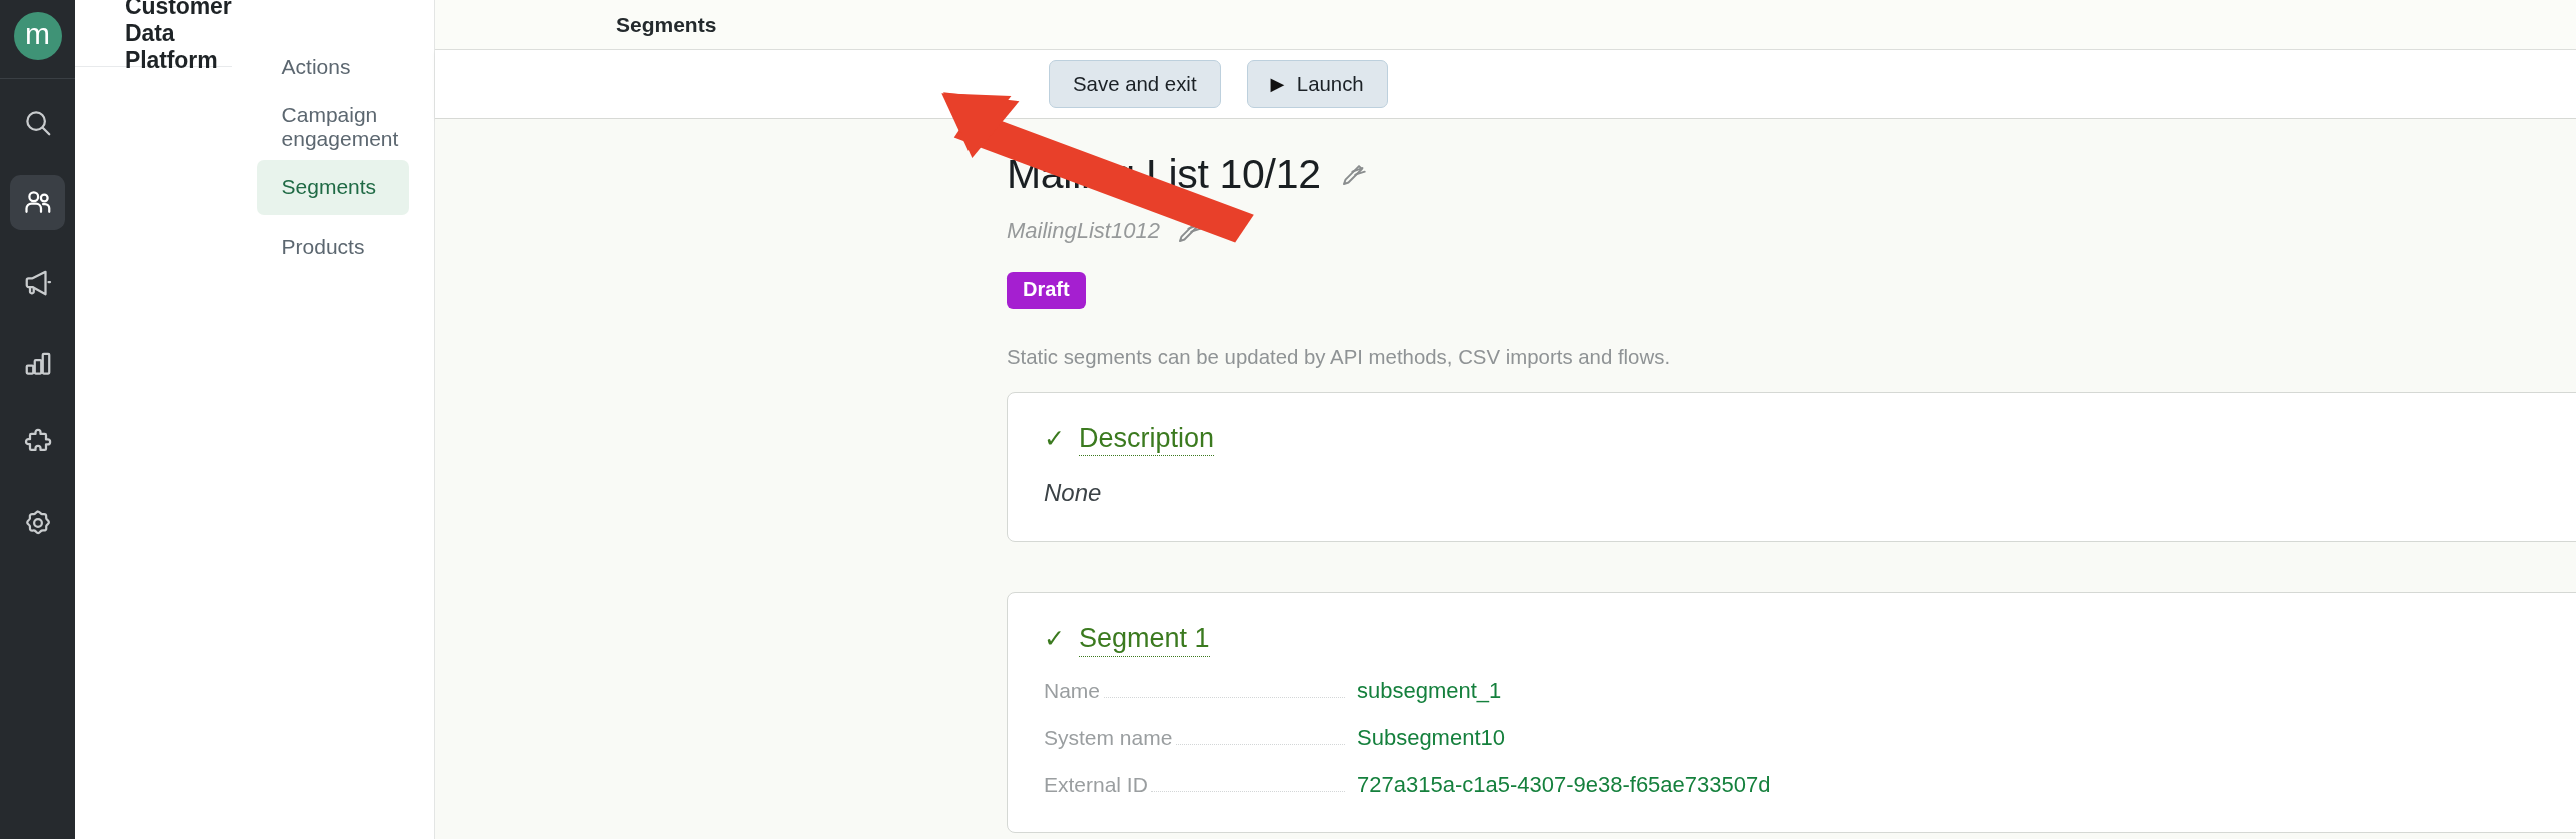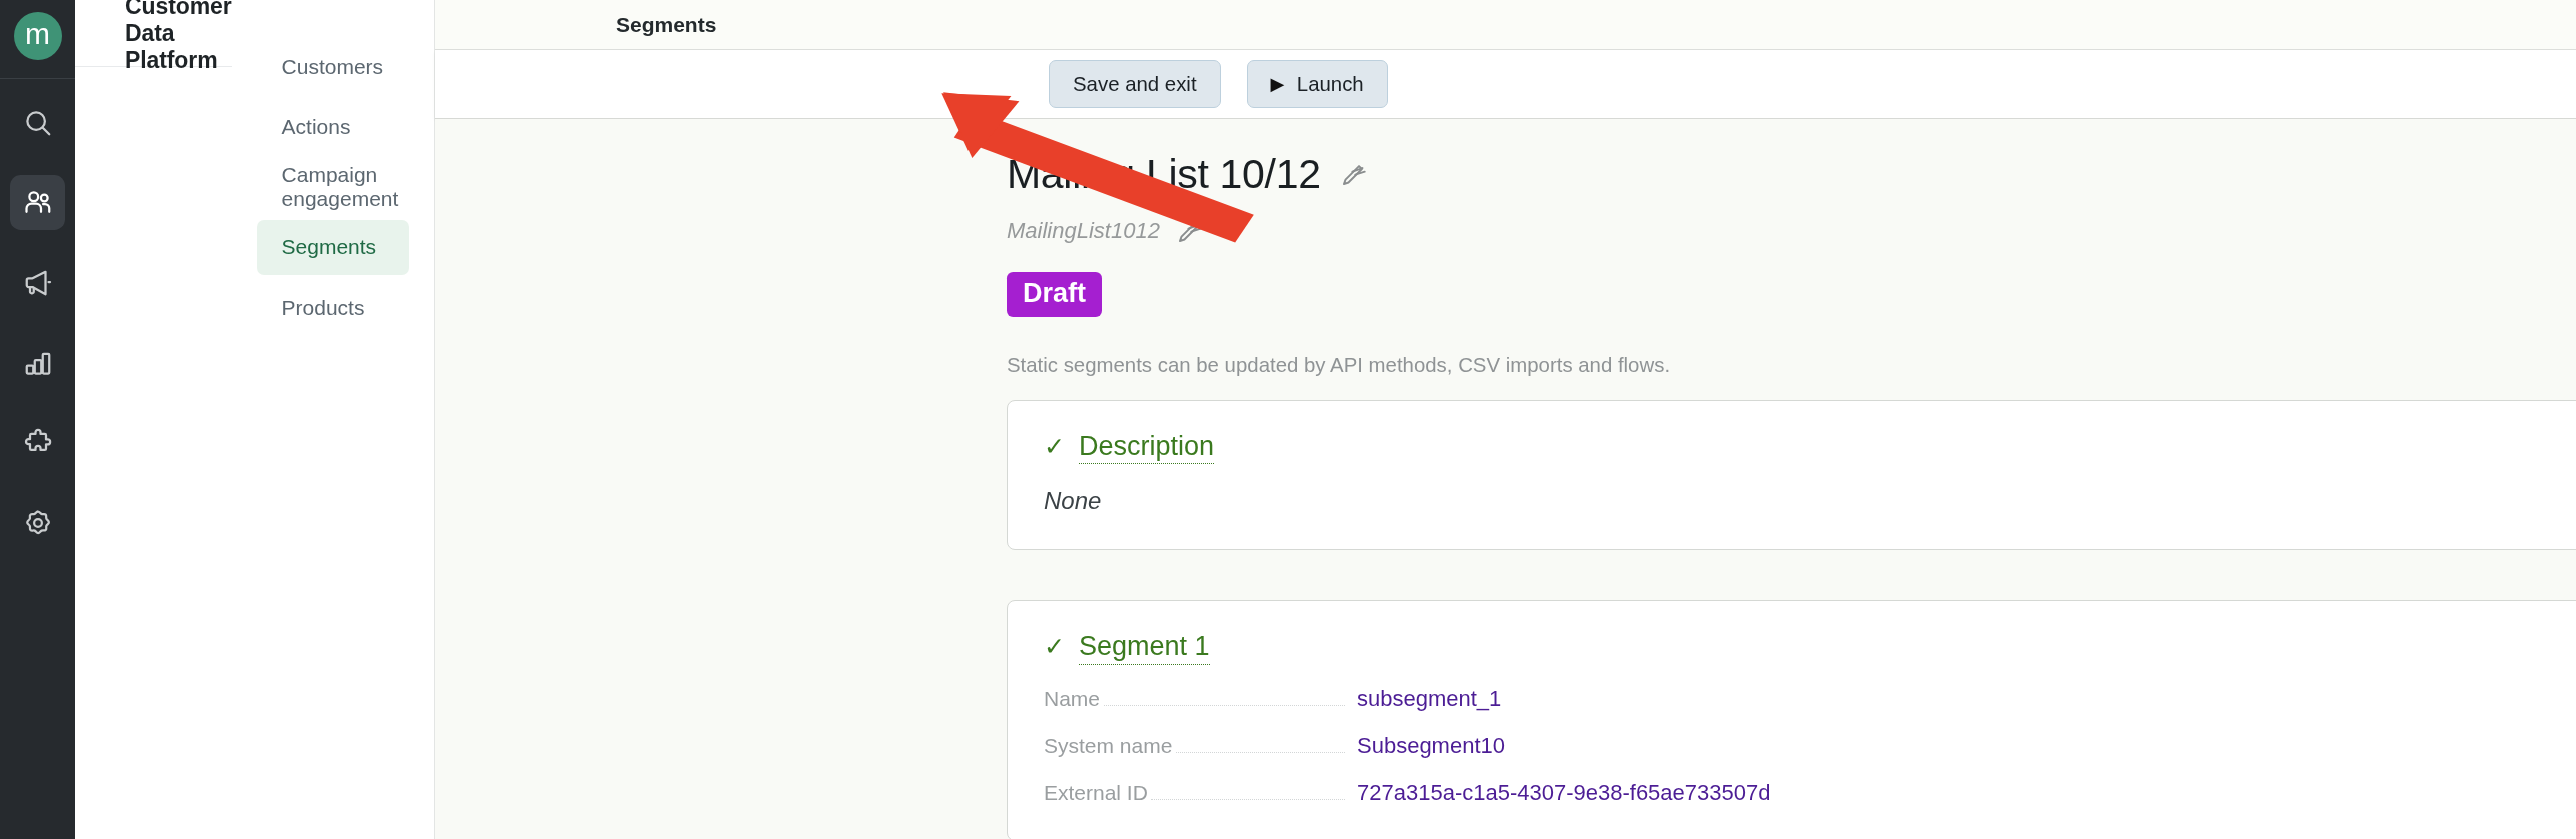--- a/index.html
+++ b/index.html
@@ -102,21 +102,21 @@
   .uuid-row { display: flex; align-items: center; gap: 19.5px; margin-top: 21px; }
   .uuid { font-size: 21px; color: #96999a; font-style: italic; }
 
   .pencil { width: 27px; height: 27px; display: inline-block; flex: 0 0 27px; }
   .pencil svg { width: 27px; height: 27px; display: block; }
   .pencil svg * { stroke: #8a8d8e; }
 
   .badge {
     display: inline-block; margin-top: 27px;
     background: #a51fd0; color: #ffffff;
-    font-size: 27px; font-weight: 700;
+    font-size: 20px; font-weight: 700;
     padding: 6.2px 16px 8px 16px; border-radius: 6.2px;
   }
   .hint { margin-top: 37px; font-size: 20.4px; color: #8f9395; }
 
   .card {
     margin-top: 23px; width: 1813px;
     background: #ffffff;
     border: 0.9px solid #d5d8d4; border-radius: 8px;
     padding: 30px 36px 34px 36px;
     position: relative;
@@ -129,21 +129,21 @@
     border-bottom: 1.8px dotted #3b7a1f;
     padding-bottom: 1.8px;
   }
   .card-body-none { margin-top: 23px; font-size: 24px; color: #3b4246; font-style: italic; }
 
   .field { display: flex; align-items: baseline; margin-top: 21px; }
   .field-label {
     font-size: 21px; color: #9a9ea0; white-space: nowrap;
   }
   .leader { flex: 0 0 auto; border-bottom: 1.8px dotted #d3d6d7; height: 16px; }
-  .field-value { font-size: 22px; color: #4c1d95; white-space: nowrap; }
+  .field-value { font-size: 22px; color: #15803d; white-space: nowrap; }
   .field-label-wrap { width: 313px; display: flex; align-items: baseline; }
   .field-label-wrap .leader { flex: 1 1 auto; margin-left: 3.6px; margin-right: 12.4px; }
 
   
   .annot { position: absolute; left: 0; top: 0; width: 2576px; height: 839px; pointer-events: none; }
 </style>
 </head>
 <body>
 
 <div id="app">
@@ -196,21 +196,20 @@
         <circle cx="12" cy="12" r="3.1"></circle>
       </svg>
     </div>
   </div>
 
   <div class="nav">
     <div class="nav-header">
       <div class="nav-title">Customer Data Platform</div>
     </div>
     <div class="nav-list">
-      <div class="nav-item">Customers</div>
       <div class="nav-item">Actions</div>
       <div class="nav-item">Campaign engagement</div>
       <div class="nav-item active">Segments</div>
       <div class="nav-item">Products</div>
     </div>
   </div>
 
   <div class="main">
 
     <div class="crumb-bar">

